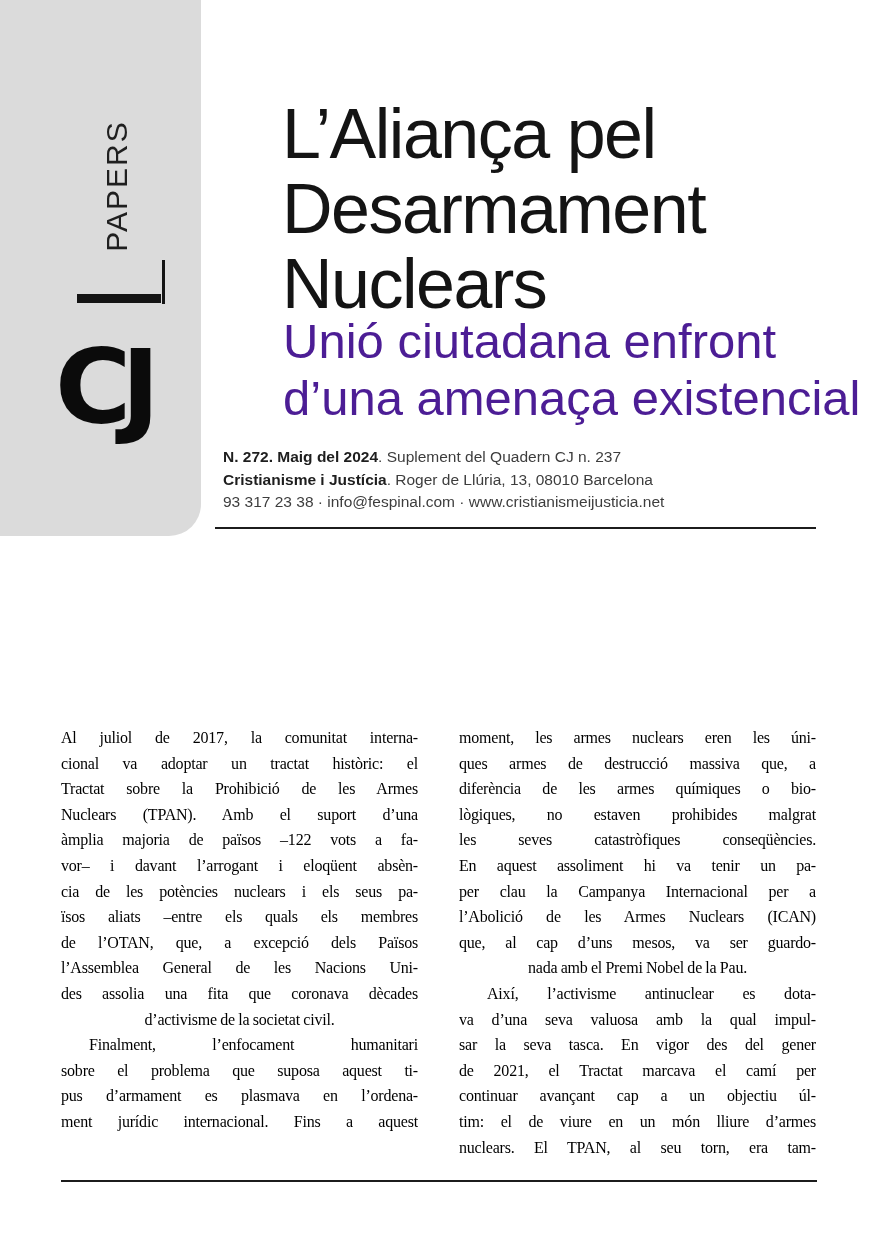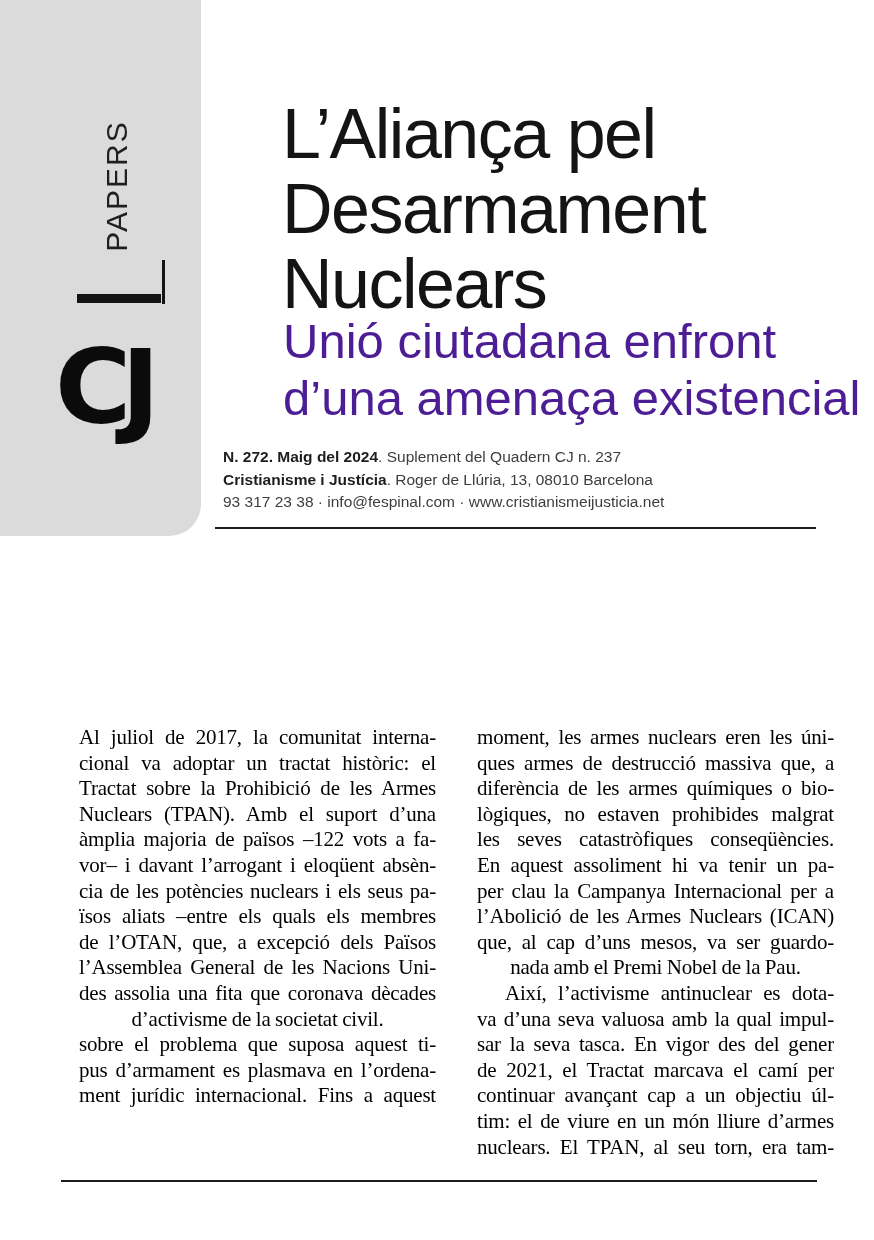--- a/index.html
+++ b/index.html
@@ -27,22 +27,22 @@
          font-weight:400;letter-spacing:-1.5px;color:#141414;}
   .subtitle{position:absolute;left:283px;top:313px;font-size:49px;line-height:57px;
             font-weight:400;color:#4c1d95;}
   .meta{position:absolute;left:223px;top:446px;font-size:15.5px;line-height:22.5px;color:#3d3d3d;}
   .meta .b{font-weight:700;color:#1e1e1e;}
   .rule-top{position:absolute;left:215px;top:527px;width:601px;height:2px;background:#1c1c1c;}
   .rule-bottom{position:absolute;left:61px;top:1180px;width:756px;height:2px;background:#1c1c1c;}
 
   
   .cols{position:absolute;left:61px;top:725px;width:755px;display:flex;gap:41px;
-        font-family:"Liberation Serif","DejaVu Serif",serif;font-size:21px;
-        letter-spacing:-0.2px;word-spacing:-0.5px;color:#000;margin-left:18px;}
+        font-family:"Liberation Serif","DejaVu Serif",serif;font-size:16px;
+        letter-spacing:-0.2px;word-spacing:-0.5px;color:#000;}
   .col{width:364px;}
   .bline{height:25.6px;line-height:25.6px;overflow:hidden;text-align:center;}
   .bline.just{text-align:justify;text-align-last:justify;}
   .bline.ind{text-indent:28px;}
 </style>
 </head>
 <body>
 
 <div class="page">
 
@@ -85,20 +85,21 @@
         <div class="bline just">Tractat sobre la Prohibició de les Armes</div>
         <div class="bline just">Nuclears (TPAN). Amb el suport d’una</div>
         <div class="bline just">àmplia majoria de països –122 vots a fa-</div>
         <div class="bline just">vor– i davant l’arrogant i eloqüent absèn-</div>
         <div class="bline just">cia de les potències nuclears i els seus pa-</div>
         <div class="bline just">ïsos aliats –entre els quals els membres</div>
         <div class="bline just">de l’OTAN, que, a excepció dels Països</div>
         <div class="bline just">l’Assemblea General de les Nacions Uni-</div>
         <div class="bline just">des assolia una fita que coronava dècades</div>
         <div class="bline">d’activisme de la societat civil.</div>
+        <div class="bline just ind">Finalment, l’enfocament humanitari</div>
         <div class="bline just">sobre el problema que suposa aquest ti-</div>
         <div class="bline just">pus d’armament es plasmava en l’ordena-</div>
         <div class="bline just">ment jurídic internacional. Fins a aquest</div>
       </div>
     <div class="col">
         <div class="bline just">moment, les armes nuclears eren les úni-</div>
         <div class="bline just">ques armes de destrucció massiva que, a</div>
         <div class="bline just">diferència de les armes químiques o bio-</div>
         <div class="bline just">lògiques, no estaven prohibides malgrat</div>
         <div class="bline just">les seves catastròfiques conseqüències.</div>

